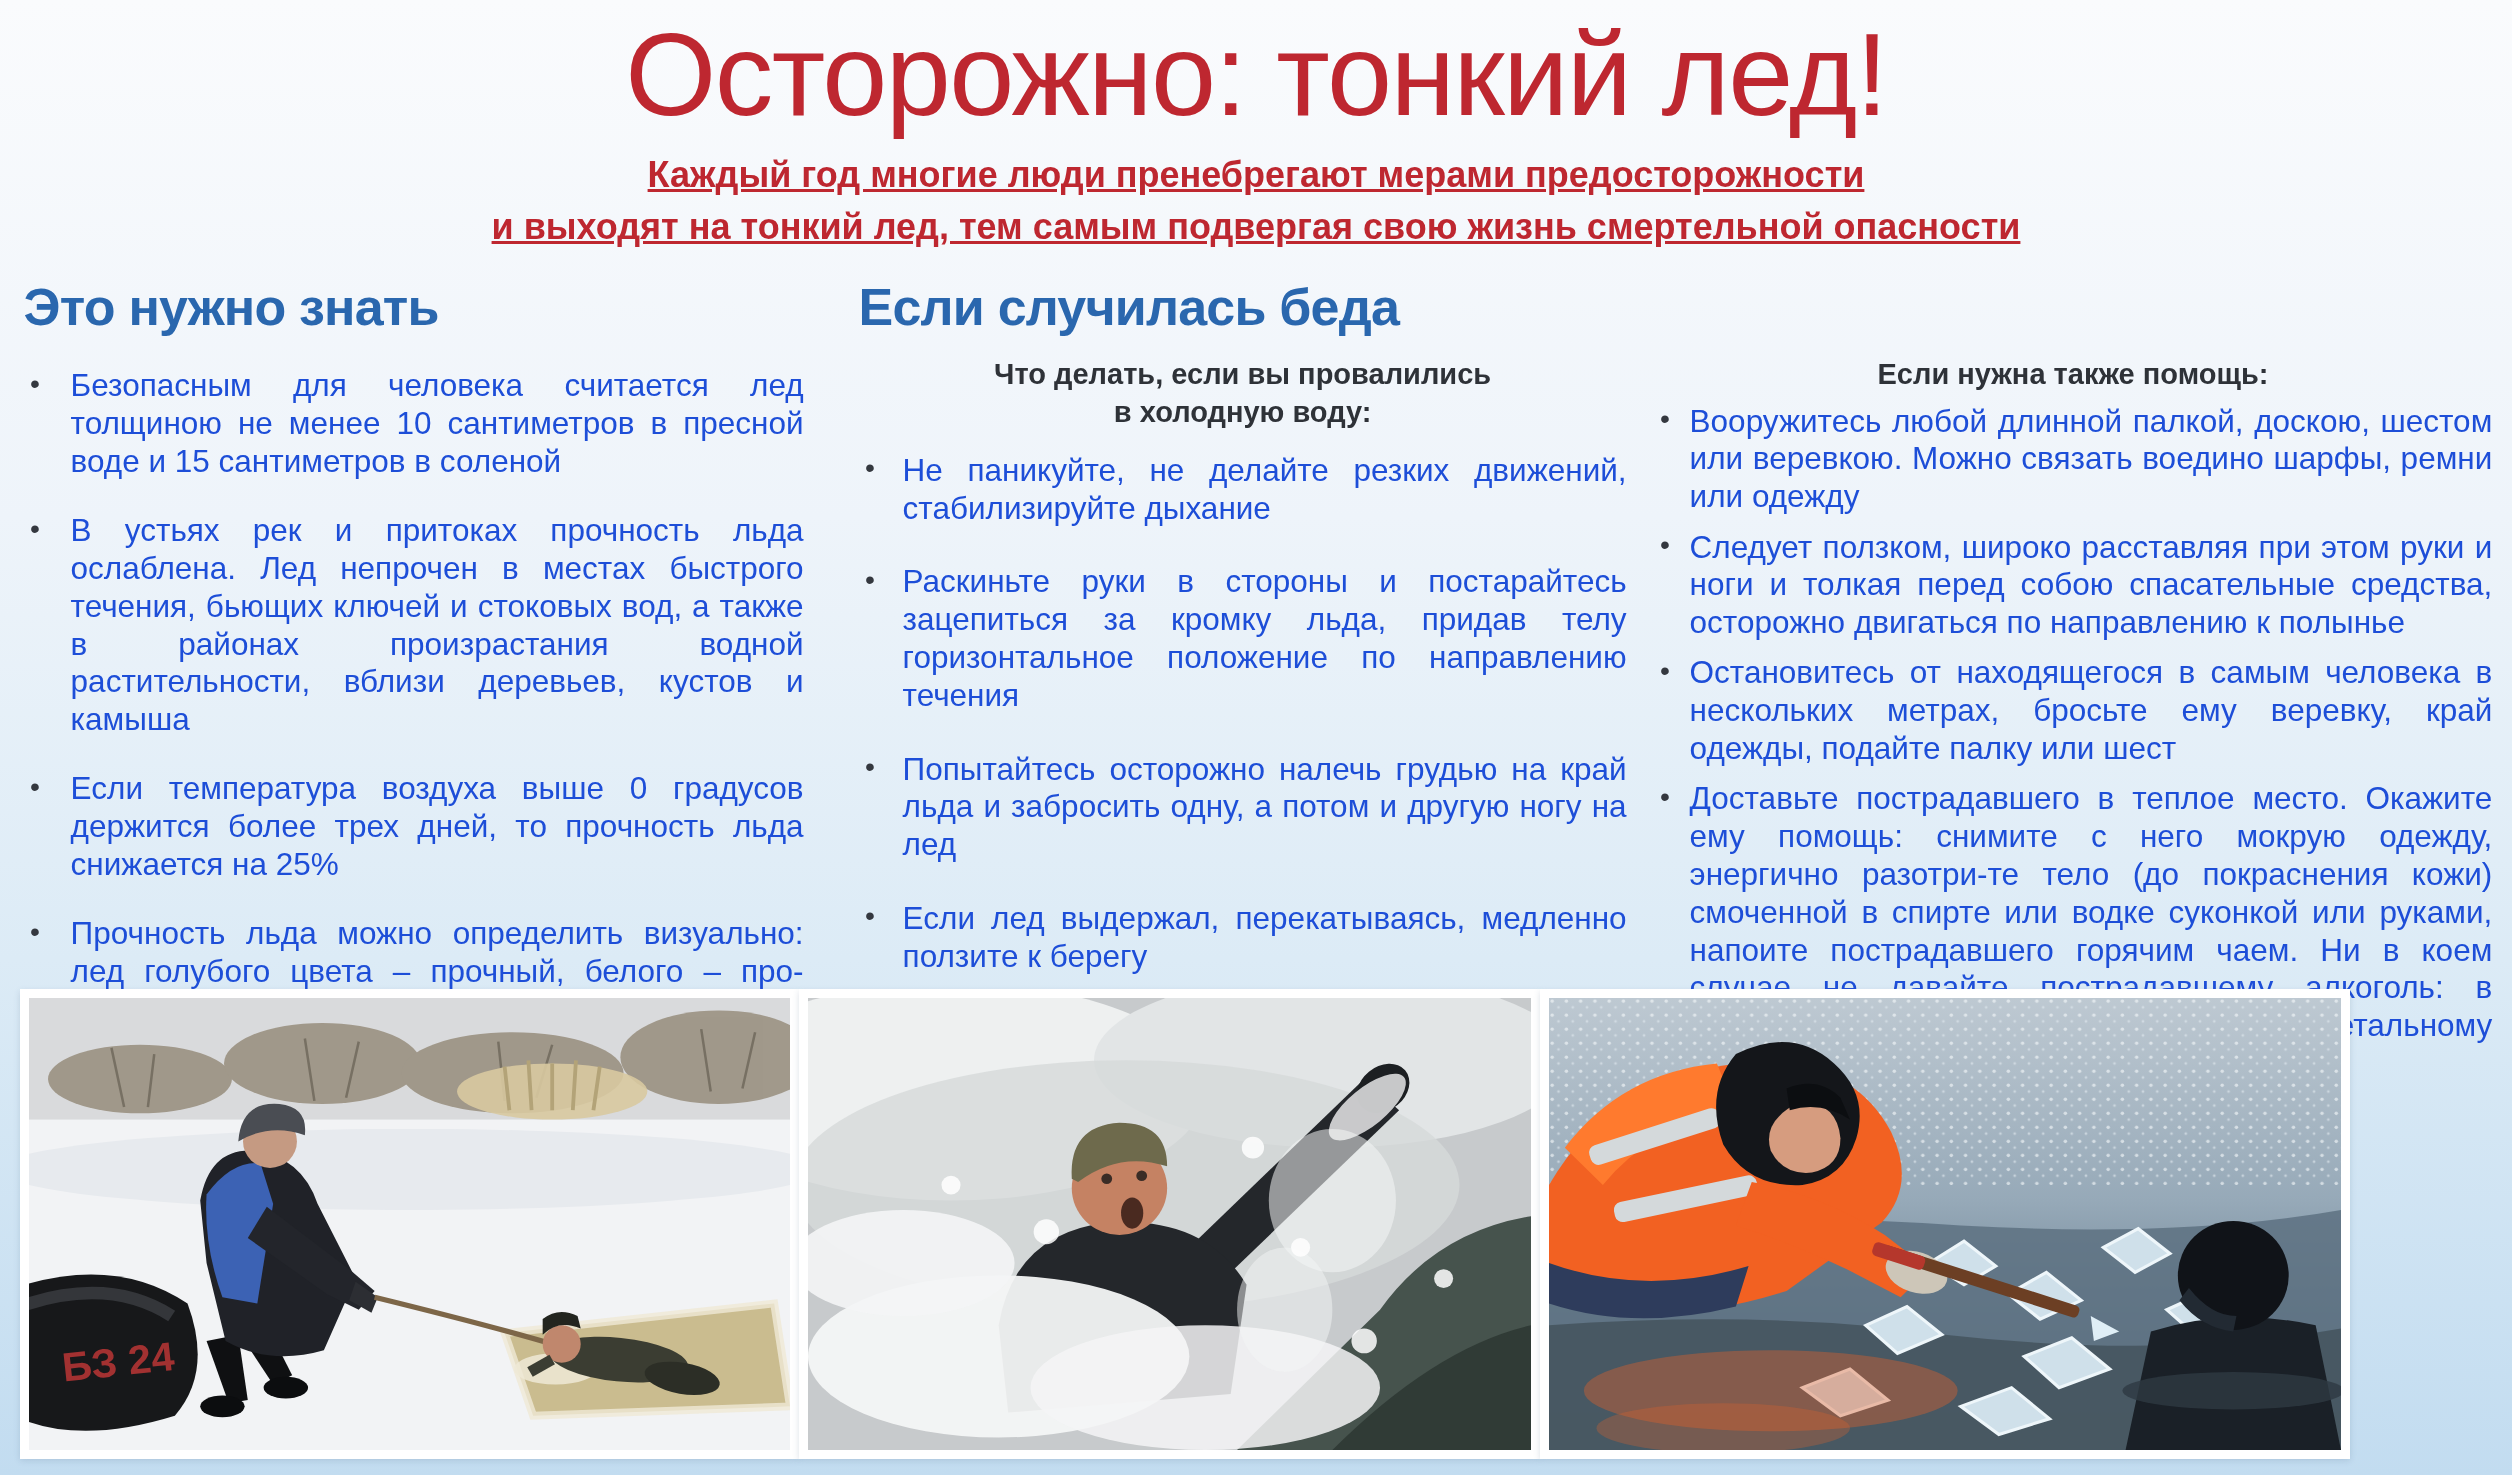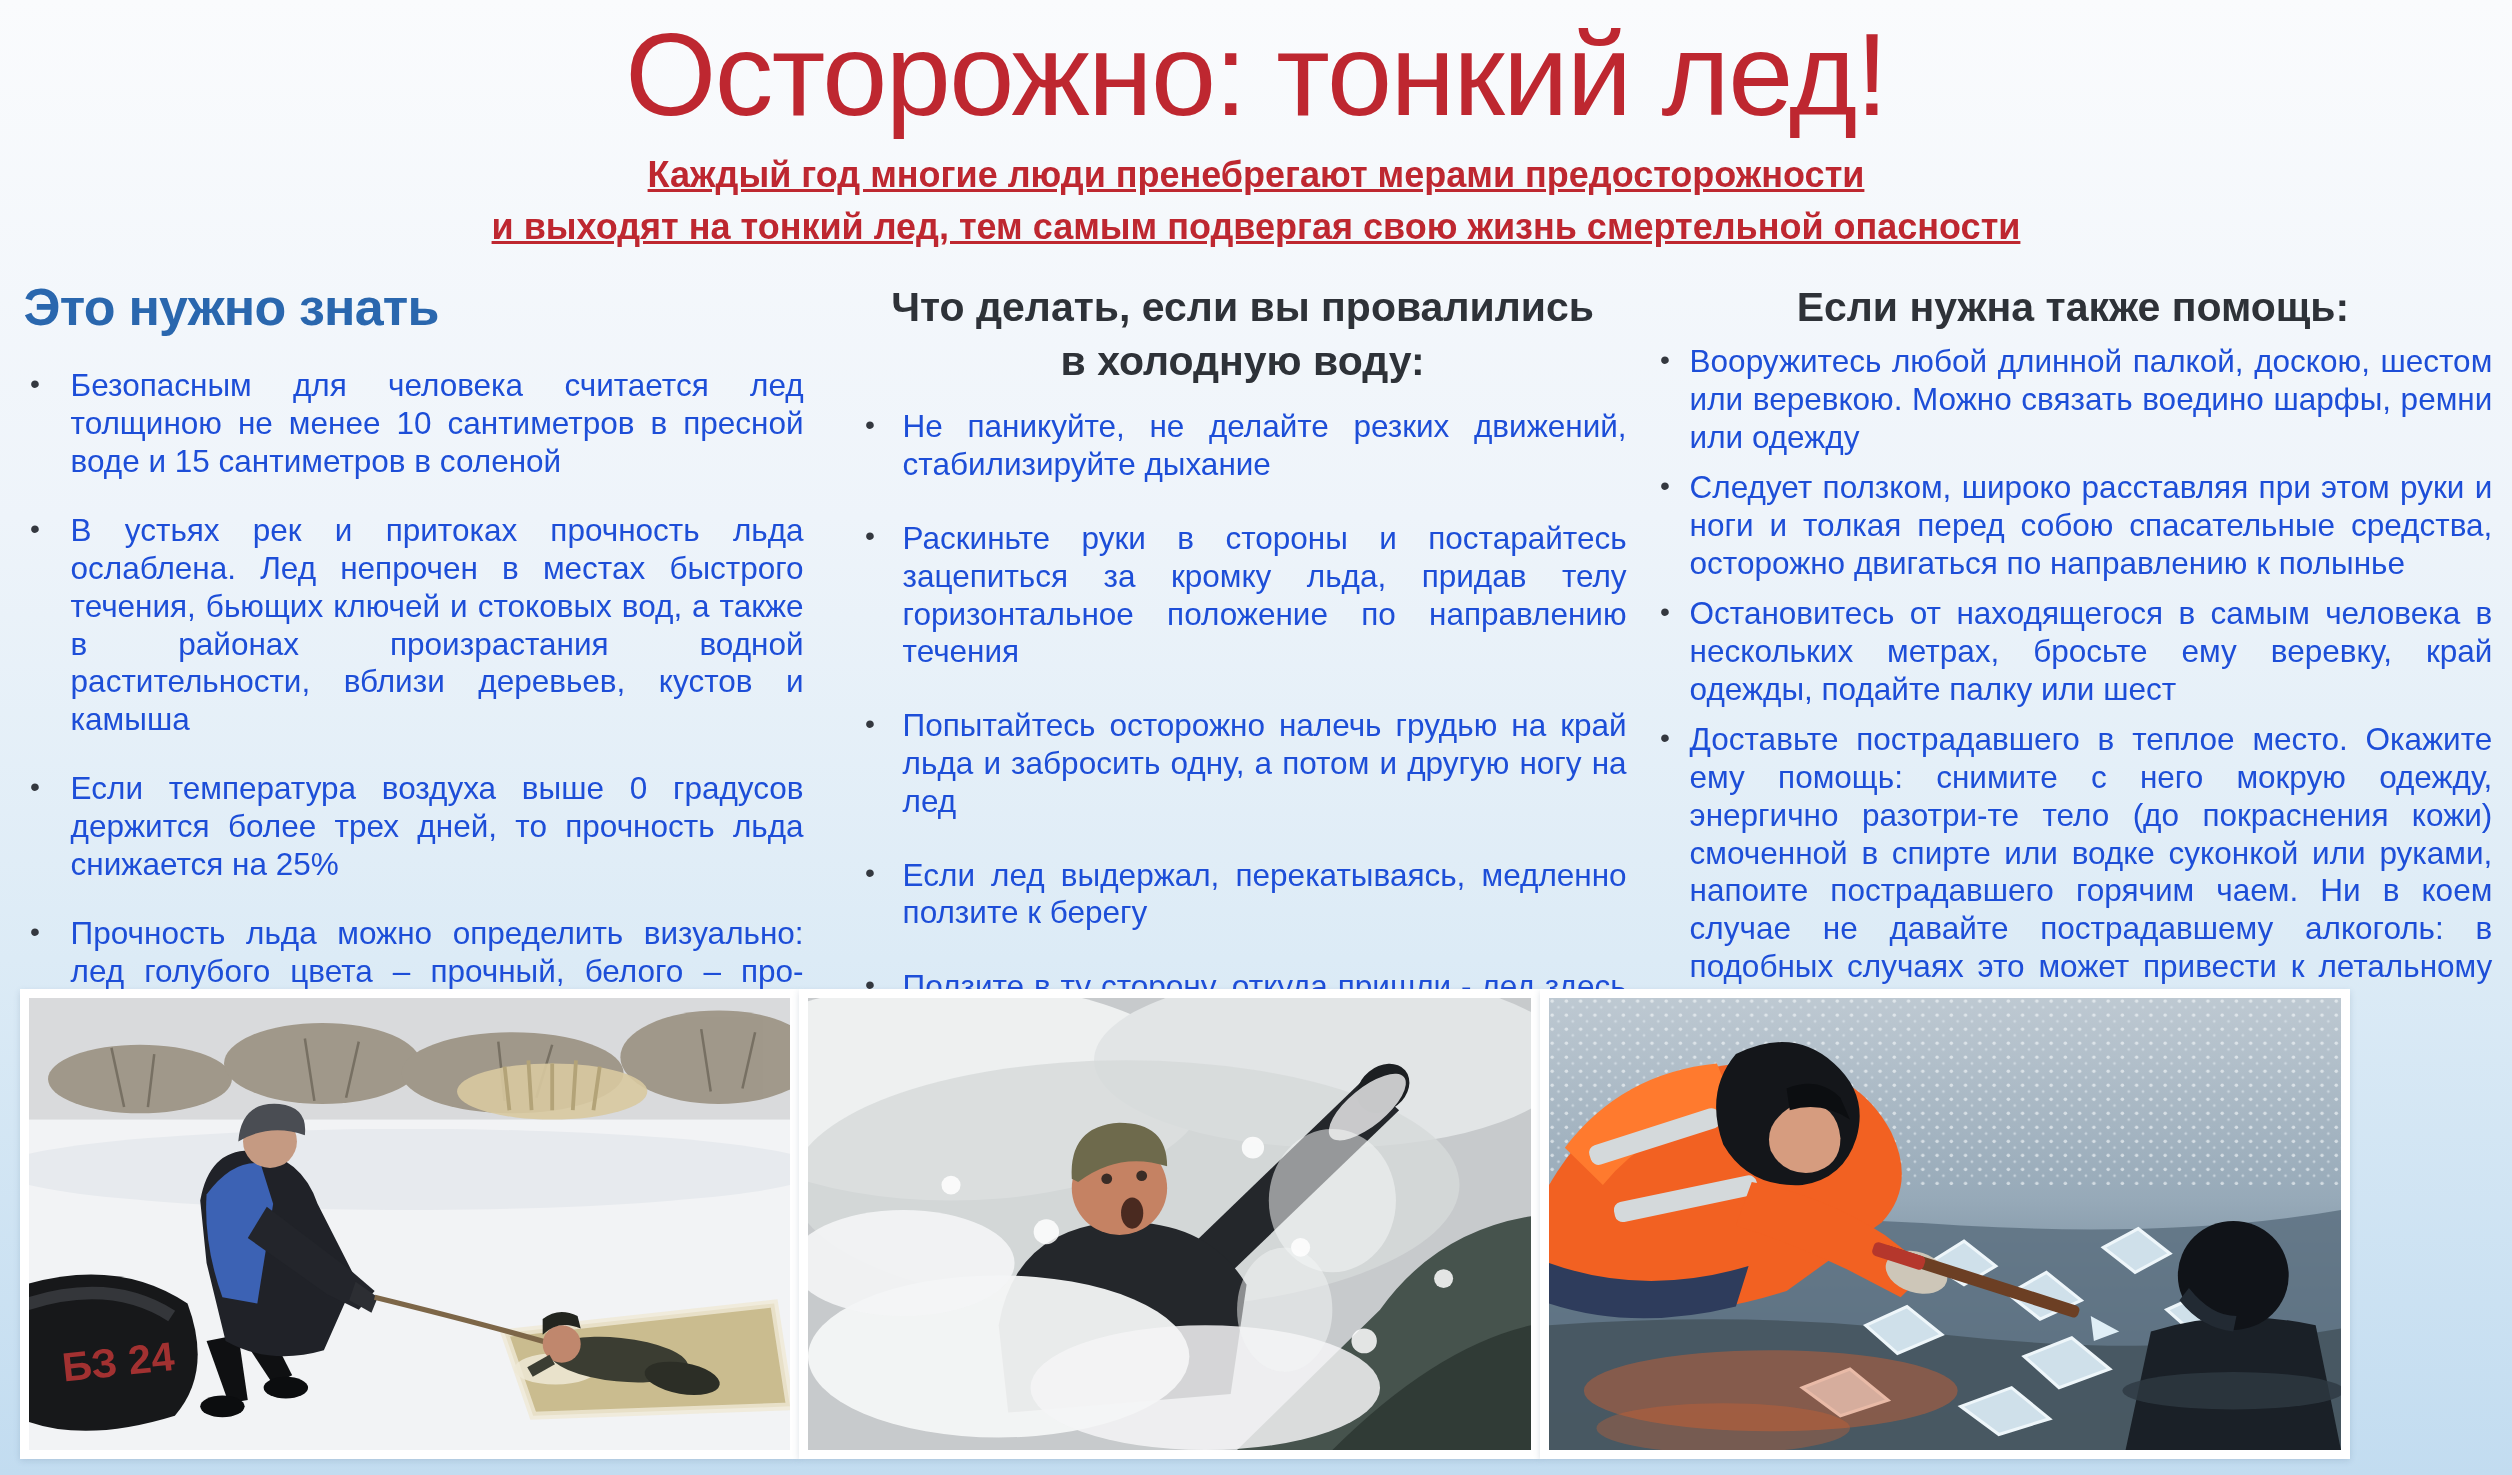--- a/index.html
+++ b/index.html
@@ -27,21 +27,21 @@
   .col-group{flex:1;padding-left:55px;}
   h2.blue{
     margin:0 0 33px 0;font-size:52px;line-height:1.05;font-weight:bold;
     color:#2a67ae;text-align:left;letter-spacing:-0.8px;
   }
   .col-group h2.blue{margin-bottom:20.5px;}
   .two-cols{display:flex;align-items:flex-start;}
   .col-mid{width:768px;flex:0 0 768px;}
   .col-help{flex:1;padding-left:27px;}
   h3.subhead{
-    margin:0;font-size:41px;line-height:1.32;font-weight:bold;color:#2e3238;text-align:center;
+    margin:0;font-size:29px;line-height:1.32;font-weight:bold;color:#2e3238;text-align:center;
   }
   .col-mid h3.subhead{margin-bottom:20.5px;}
   .col-help h3.subhead{margin-bottom:9.5px;}
 
   ul.bullets{list-style:none;margin:0;padding:0;}
   ul.bullets li{
     position:relative;text-align:justify;
     font-size:31.5px;line-height:1.2;color:#1d4ed8;
   }
   .col-know li{padding-left:47px;margin-bottom:31.5px;}
@@ -79,20 +79,21 @@
       <h2 class="blue">Это нужно знать</h2>
       <ul class="bullets">
         <li>Безопасным для человека считается лед толщиною не менее 10 сантиметров в пресной воде и 15 сантиметров в соленой</li>
         <li>В устьях рек и притоках прочность льда ослаблена. Лед непрочен в местах быстрого течения, бьющих ключей и стоковых вод, а также в районах произрастания водной растительности, вблизи деревьев, кустов и камыша</li>
         <li>Если температура воздуха выше 0 градусов держится более трех дней, то прочность льда снижается на 25%</li>
         <li>Прочность льда можно определить визуально: лед голубого цвета – прочный, белого – про-чность его в 2 раза меньше, серый, матово-белый или с желтоватым оттенком лед ненадежен</li>
       </ul>
     </section>
 
     <section class="col-group">
+      <h2 class="blue">Если случилась беда</h2>
       <div class="two-cols">
 
         <div class="col-mid">
           <h3 class="subhead"><span>Что делать, если вы провалились</span><br><span>в холодную воду:</span></h3>
           <ul class="bullets">
             <li>Не паникуйте, не делайте резких движений, стабилизируйте дыхание</li>
             <li>Раскиньте руки в стороны и постарайтесь зацепиться за кромку льда, придав телу горизонтальное положение по направлению течения</li>
             <li>Попытайтесь осторожно налечь грудью на край льда и забросить одну, а потом и другую ногу на лед</li>
             <li>Если лед выдержал, перекатываясь, медленно ползите к берегу</li>
             <li>Ползите в ту сторону, откуда пришли - лед здесь уже проверен на прочность</li>

